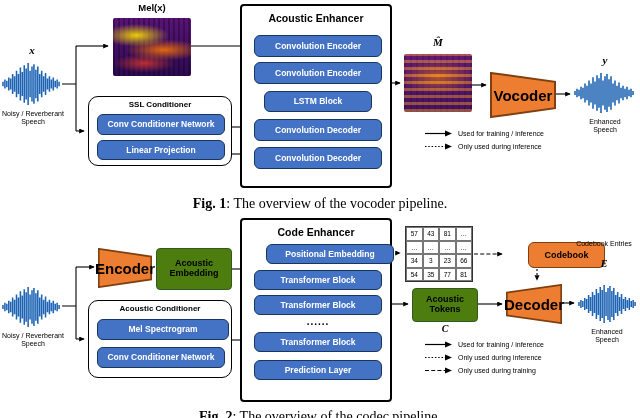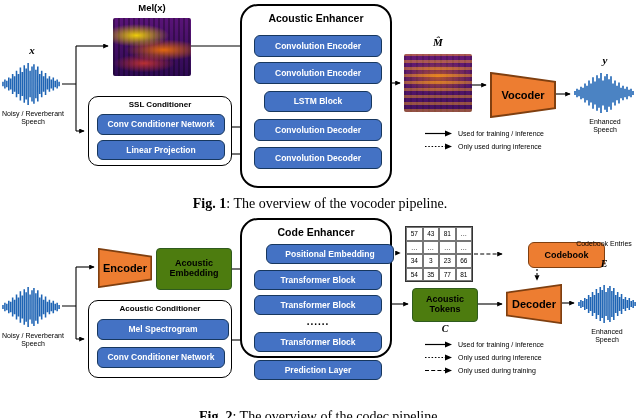--- a/index.html
+++ b/index.html
@@ -3,38 +3,38 @@
 <meta charset="utf-8">
 <style>
   *{margin:0;padding:0;box-sizing:border-box}
   body{background:#fff}
   #canvas{position:relative;width:640px;height:418px;background:#fff;overflow:hidden;
           font-family:"Liberation Sans",sans-serif;color:#000}
   #arrows{position:absolute;left:0;top:0;z-index:1}
   .abs{position:absolute}
   .z{z-index:2}
   .frame{position:absolute;background:#fff;border:1.6px solid #000;border-radius:10px}
-  .bigframe{border-radius:18px;border-width:2px}
+  .bigframe{border-radius:4px;border-width:2px}
   .ftitle{font-weight:bold;text-align:center;font-size:8px;padding-top:3px}
   .btitle{font-weight:bold;text-align:center;font-size:10.5px;padding-top:6px}
   .bblock{position:absolute;background:#4472C4;border:1.5px solid #17375E;border-radius:6px;
           color:#fff;font-weight:bold;font-size:8.5px;display:flex;align-items:center;
           justify-content:center;text-align:center;line-height:1.05;padding:1px}
   .dots{position:absolute;display:flex;align-items:center;justify-content:center;
         font-weight:bold;font-size:10px;letter-spacing:1px}
   .gbox{position:absolute;background:#4d7c0f;border:1.5px solid #2f5b1e;border-radius:4px;
         display:flex;align-items:center;justify-content:center;text-align:center;
         font-weight:bold;font-size:9px;color:#000;line-height:1.1;padding:2px}
   .obox{position:absolute;background:#ED7D31;border:1.5px solid #7F3F10;border-radius:6px;
         display:flex;align-items:center;justify-content:center;font-weight:bold;font-size:9px}
   .trap{position:absolute}
   .trap svg{position:absolute;left:0;top:0;width:100%;height:100%}
   .trap polygon{fill:#ED7D31;stroke:#7F3F10;stroke-width:3}
   .trap-label{position:absolute;left:0;top:0;right:0;bottom:0;display:flex;align-items:center;
-              justify-content:center;font-weight:bold;font-size:11px}
+              justify-content:center;font-weight:bold;font-size:15px}
   .waveform{position:absolute}
   .waveform path{stroke:#1E64B4;stroke-width:1.6;fill:none}
   .spectrogram{position:absolute;border-radius:2px;
     background:
       radial-gradient(ellipse 60% 28% at 30% 30%, rgba(255,225,0,.9), transparent 70%),
       radial-gradient(ellipse 70% 26% at 65% 55%, rgba(255,120,0,.85), transparent 70%),
       radial-gradient(ellipse 55% 22% at 40% 78%, rgba(230,60,40,.75), transparent 72%),
       repeating-linear-gradient(90deg, rgba(0,0,0,.28) 0 2px, transparent 2px 5px),
       linear-gradient(180deg, #5a1478, #2d0a52)}
   .spec2{background:
@@ -176,21 +176,21 @@
   </div>
 
   <div class="gbox z" style="left:156px;top:248px;width:76px;height:42px">Acoustic Embedding</div>
 
   <div class="frame z" style="left:88px;top:300px;width:144px;height:78px">
     <div class="ftitle">Acoustic Conditioner</div>
     <div class="bblock" style="left:8px;top:18px;width:132px;height:21px">Mel Spectrogram</div>
     <div class="bblock" style="left:8px;top:46px;width:128px;height:21px">Conv Conditioner Network</div>
   </div>
 
-  <div class="frame bigframe z" style="left:240px;top:218px;width:152px;height:140px">
+  <div class="frame bigframe z" style="left:240px;top:218px;width:152px;height:184px">
     <div class="btitle">Code Enhancer</div>
     <div class="bblock" style="left:24px;top:24px;width:128px;height:20px">Positional Embedding</div>
     <div class="bblock" style="left:12px;top:50px;width:128px;height:20px">Transformer Block</div>
     <div class="bblock" style="left:12px;top:75px;width:128px;height:20px">Transformer Block</div>
     <div class="dots" style="left:12px;top:95px;width:128px;height:13px">......</div>
     <div class="bblock" style="left:12px;top:112px;width:128px;height:20px">Transformer Block</div>
     <div class="bblock" style="left:12px;top:140px;width:128px;height:20px">Prediction Layer</div>
   </div>
 
   <div class="tok-grid z" style="left:405px;top:226px;width:68px;height:56px">

